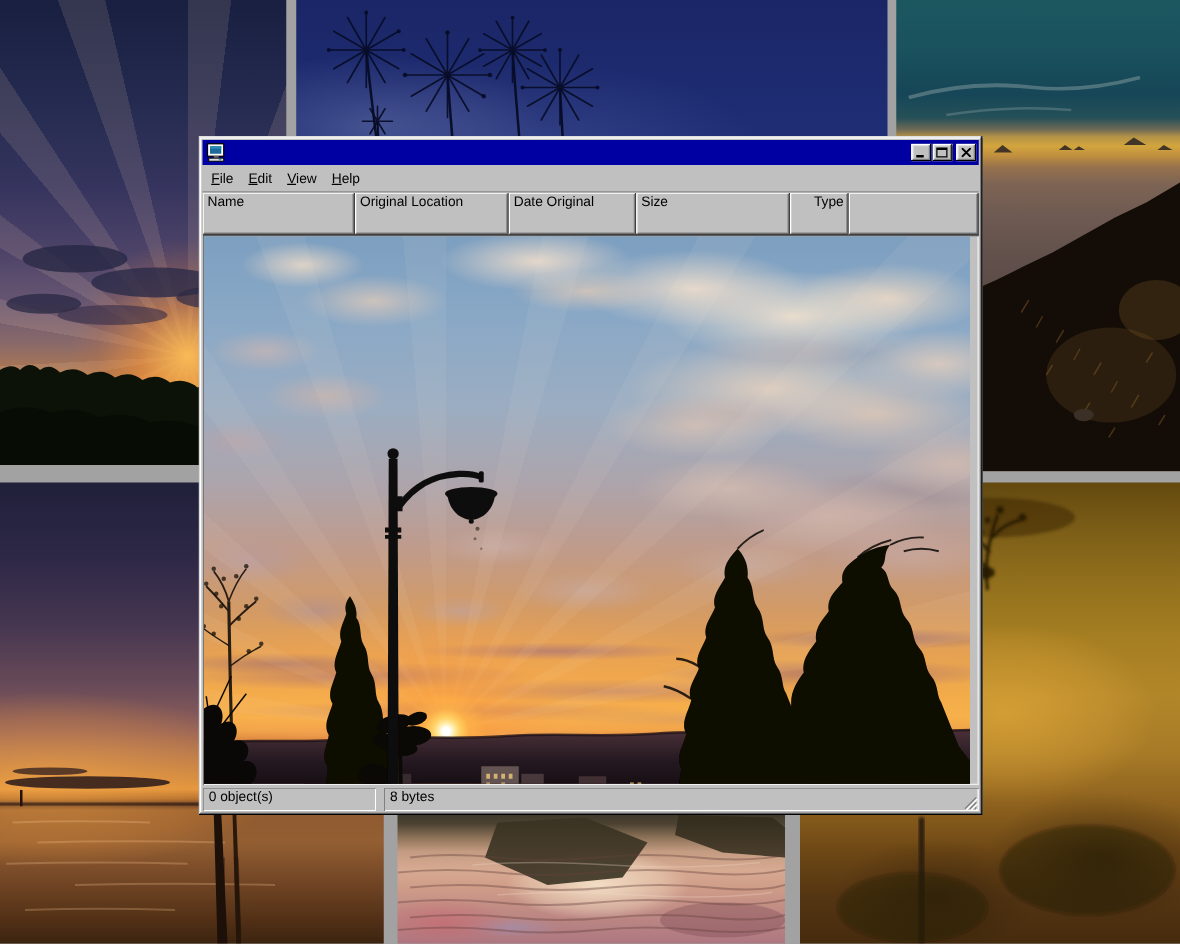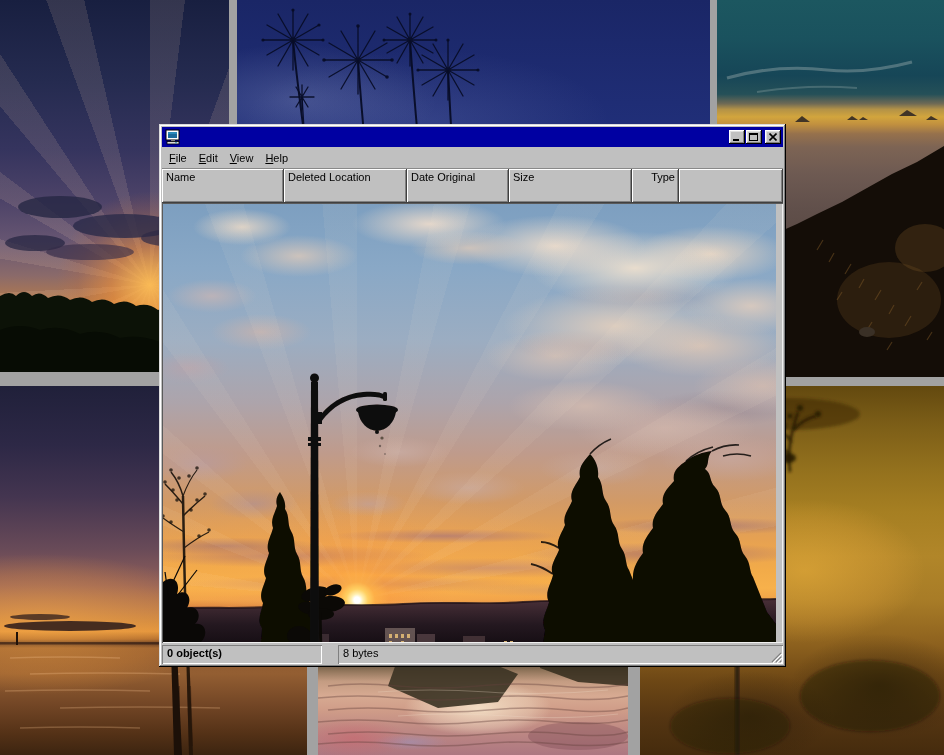--- a/index.html
+++ b/index.html
@@ -31,21 +31,21 @@
     radial-gradient(ellipse 46px 10px at 92px 356px, rgba(150,150,200,.45), rgba(150,150,200,0) 82%),
     linear-gradient(180deg,#1f1d15 0%,#23211a 60%,#2d2a20 69%,#4c4232 74%,#8d7258 77%,#c49c82 80%,#d7aa92 84%,#cf9c88 88%,#bf8a84 93%,#ad7781 100%);}
   #tileF{left:640px;top:386px;width:304px;height:369px;background:
     radial-gradient(ellipse 150px 90px at 165px 185px, rgba(235,175,60,.6), rgba(235,170,60,.25) 55%, rgba(235,170,60,0) 80%),
     radial-gradient(ellipse 120px 70px at 240px 300px, rgba(35,22,8,.5), rgba(35,22,8,0) 75%),
     radial-gradient(ellipse 110px 60px at 110px 330px, rgba(35,22,8,.45), rgba(35,22,8,0) 75%),
     linear-gradient(180deg,#63490f 0%,#7b5d17 10%,#92701d 22%,#a67f22 34%,#b18629 46%,#a87c27 58%,#8d611e 70%,#6d4715 80%,#543512 90%,#452b0d 100%);}
 
   
   .window{
-    position:absolute;left:159px;top:124px;width:627px;height:543px;
+    position:absolute;left:159px;top:109px;width:627px;height:543px;
     background:#c0c0c0;box-sizing:border-box;padding:3px;
     box-shadow: inset -1px -1px 0 #000, inset 1px 1px 0 #dcdcdc, inset -2px -2px 0 #808080, inset 2px 2px 0 #fff;
     display:flex;flex-direction:column;
   }
   .titlebar{height:20px;flex:0 0 auto;background:#0000a2;display:flex;align-items:center;padding:0 2px;margin-bottom:1px;}
   .title-icon{width:16px;height:16px;margin:0 3px 0 1px;flex:0 0 auto;}
   .title-text{flex:1;color:#fff;font-size:11px;font-weight:bold;white-space:nowrap;overflow:hidden;}
   .tb-btn{width:16px;height:14px;flex:0 0 auto;background:#c0c0c0;position:relative;border:0;padding:0;margin-left:1px;
     box-shadow: inset -1px -1px 0 #000, inset 1px 1px 0 #fff, inset -2px -2px 0 #808080, inset 2px 2px 0 #dfdfdf;}
   .tb-close{margin-left:3px;}
@@ -105,21 +105,21 @@
     radial-gradient(ellipse 160px 12px at 542px 322px,#9a6a70b0, transparent 72%),
     radial-gradient(ellipse 160px 10px at 282px 332px,#a87478b0, transparent 72%),
     radial-gradient(ellipse 170px 9px at 152px 396px, #f0a050d0, transparent 72%),
     radial-gradient(ellipse 210px 8px at 262px 403px, #f3a84ed0, transparent 72%),
     radial-gradient(ellipse 150px 8px at 452px 398px, #e89a52c0, transparent 72%);}
   .rays{background:repeating-conic-gradient(from 195deg at 194px 396px, rgba(255,235,210,.10) 0deg 5deg, rgba(255,235,210,0) 5deg 16deg);opacity:.6;}
   .sun{background:radial-gradient(circle at 194px 396px, #ffffff 0 3px, #ffefb0 6px, #ffd062 11px, rgba(255,176,70,.85) 18px, rgba(252,155,60,.45) 32px, rgba(250,150,65,.18) 60px, rgba(250,150,65,0) 95px);}
   .statusbar{height:19px;flex:0 0 auto;margin-top:2px;display:flex;position:relative;}
   .spanel{box-sizing:border-box;font-size:11px;padding:2px 5px 0;white-space:nowrap;overflow:hidden;
     box-shadow: inset 1px 1px 0 #808080, inset -1px -1px 0 #fff;}
-  .s-left{width:160px;margin-right:16px;font-weight:bold;}
+  .s-left{width:139px;margin-right:6px;}
   .s-right{flex:1;}
   .grip{position:absolute;right:1px;bottom:1px;width:13px;height:13px;}
 </style>
 </head>
 <body>
 
 <div class="desktop">
 
   <div class="tile" id="tileA">
     <svg viewBox="0 0 229 372" preserveAspectRatio="none">
@@ -289,21 +289,21 @@
 
   <div class="menubar">
       <span class="menu-item"><u>F</u>ile</span>
       <span class="menu-item"><u>E</u>dit</span>
       <span class="menu-item"><u>V</u>iew</span>
       <span class="menu-item"><u>H</u>elp</span>
     </div>
 
   <div class="headerbar">
       <div class="hcell" style="width: 122px;">Name</div>
-      <div class="hcell" style="width: 123px;">Deleted Location</div>
+      <div class="hcell" style="width: 123px;">Original Location</div>
       <div class="hcell" style="width: 102px;">Date Original</div>
       <div class="hcell" style="width: 123px;">Size</div>
       <div class="hcell right" style="width: 47px;">Type</div>
       <div class="hcell hfill"></div>
     </div>
 
   <div class="content">
     <div class="photo">
       <div class="layer sky"></div>
       <div class="layer bloom"></div>

